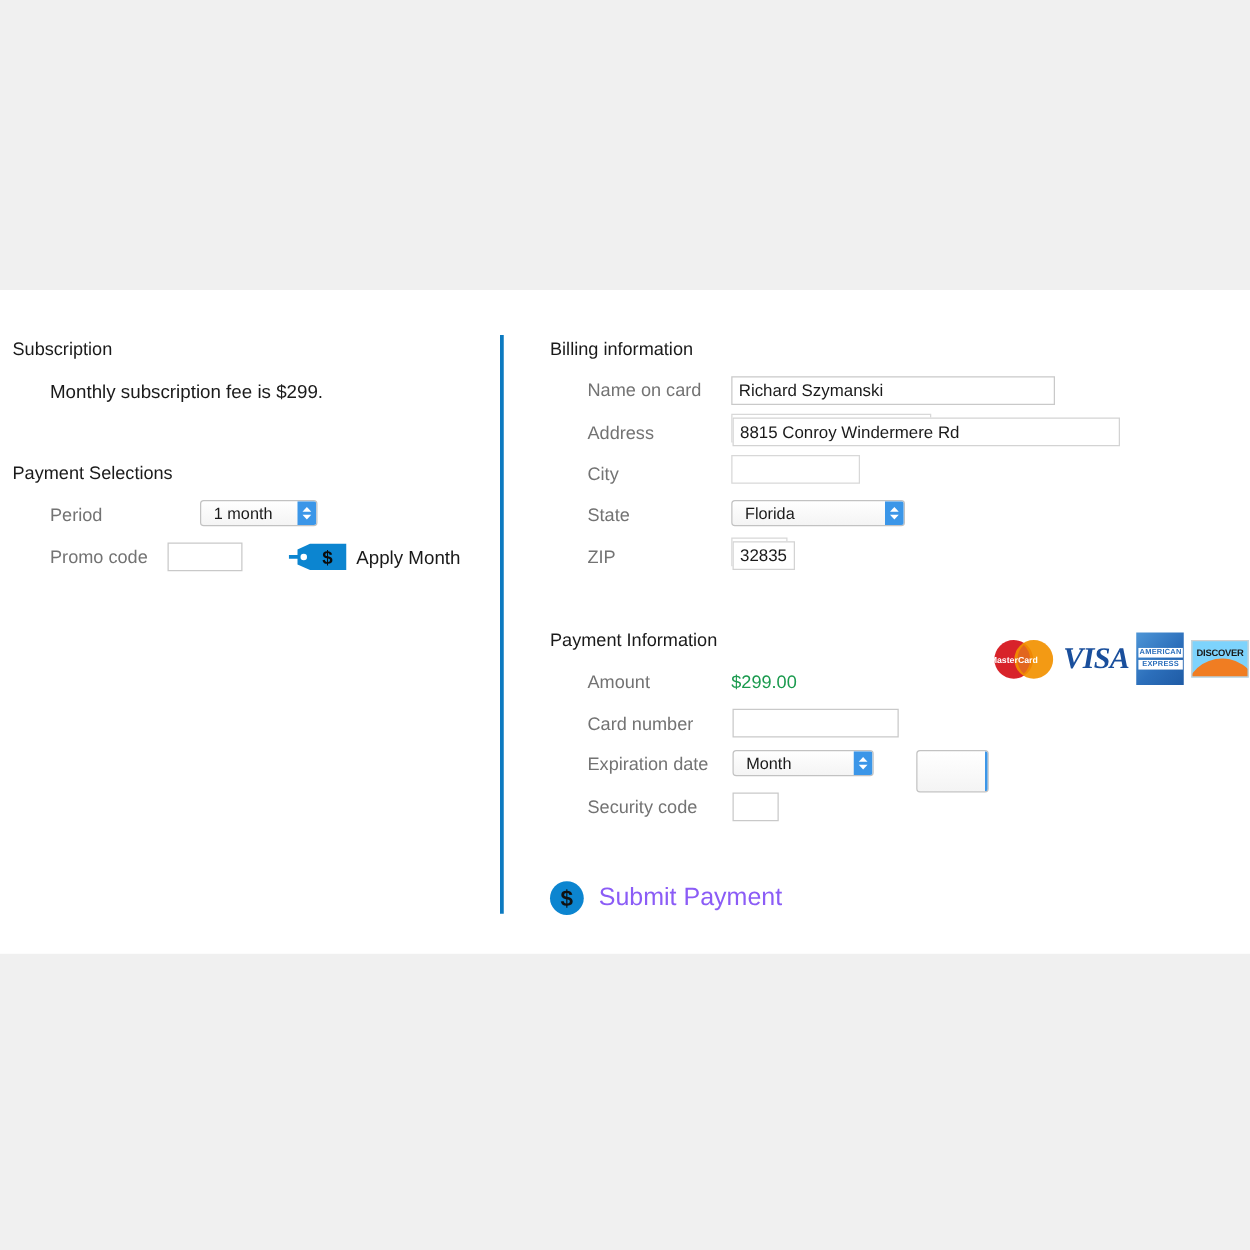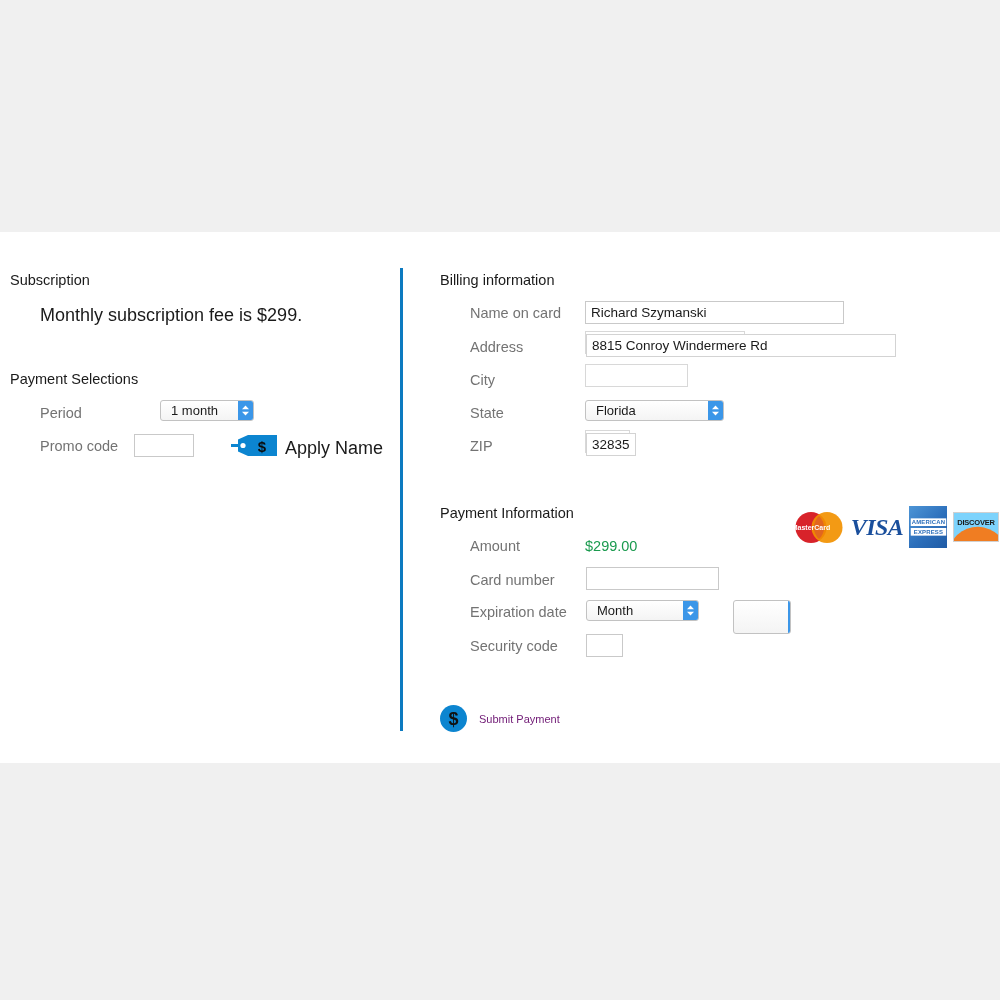--- a/index.html
+++ b/index.html
@@ -32,21 +32,21 @@
     font-size: 14.5px; color: #1a1a1a;
     white-space: nowrap;
   }
   .fld-label {
     position: absolute;
     font-size: 14.5px; color: #737373;
     white-space: nowrap;
   }
   .body-text {
     position: absolute;
-    font-size: 18px; color: #1a1a1a;
+    font-size: 15px; color: #1a1a1a;
     white-space: nowrap;
   }
   .amount-val {
     position: absolute;
     font-size: 14.5px; color: #1a9a4e;
     white-space: nowrap;
   }
 
   
   .tinput {
@@ -97,21 +97,21 @@
   }
   .selbtn svg { display: block; }
 
   
   #tag-icon { position: absolute; left: 231px; top: 434px; width: 47px; height: 23px; }
 
   
   #submit-row { position: absolute; left: 440px; top: 705px; display: flex; align-items: center; gap: 12px; cursor: pointer; }
   #submit-circle { width: 27px; height: 27px; border-radius: 50%; background: #0c85d0; display: flex; align-items: center; justify-content: center; }
   #submit-circle span { color: #111; font-size: 18px; font-weight: bold; font-family: "Liberation Sans", sans-serif; line-height: 1; }
-  #submit-label { font-size: 11px; color: #701a75; white-space: nowrap; }
+  #submit-label { font-size: 20px; color: #8b5cf6; white-space: nowrap; }
 
   
   #logos { position: absolute; left: 793px; top: 506px; display: flex; align-items: center; gap: 6px; }
   .logo { position: relative; }
 
   .mc { width: 52px; height: 33px; }
   .visa { width: 52px; height: 28px; display: flex; align-items: center; justify-content: center; }
   .visa-text { font-family: "Liberation Serif", serif; font-style: italic; font-weight: bold; font-size: 24px; color: #1a4f9c; letter-spacing: -0.5px; }
   .amex { width: 38px; height: 42px; background: linear-gradient(135deg,#4d95d6,#2c6fbb 55%,#1f5ba5); display: flex; align-items: center; justify-content: center; }
   .amex-inner { transform: scale(0.96); }
@@ -154,21 +154,21 @@
   <input class="tinput" style="left: 134px; top: 434px; width: 60px; height: 23px;" placeholder="">
 
   <svg id="tag-icon" viewBox="0 0 47 23">
     <rect x="17" y="1" width="29" height="21" fill="#0c85d0"></rect>
     <path d="M17 1 L17 22 L7 17.5 L7 5.5 Z" fill="#0c85d0"></path>
     <path d="M0 11.5 L8 11.5" stroke="#0c85d0" stroke-width="3"></path>
     <circle cx="12" cy="11.5" r="2.6" fill="#ffffff"></circle>
     <text x="31" y="17.5" font-family="Liberation Sans, sans-serif" font-size="15" font-weight="bold" fill="#0b0b0b" text-anchor="middle">$</text>
   </svg>
 
-  <div class="body-text" style="left:285px; top:438px;">Apply Name</div>
+  <div class="body-text" style="left:285px; top:438px;">Apply Month</div>
 
   <div class="sec-title" style="left:440px; top:272px;">Billing information</div>
 
   <div class="fld-label" style="left:470px; top:305px;">Name on card</div>
   <input class="tinput" style="left: 585px; top: 301px; width: 259px; height: 23px;" value="Richard Szymanski">
 
   <div class="fld-label" style="left:470px; top:339px;">Address</div>
   <div class="ghostbox" style="left:585px; top:331px; width:160px; height:23px;"></div>
   <input class="tinput" style="left: 586px; top: 334px; width: 310px; height: 23px; border-color: rgb(211, 211, 211);" value="8815 Conroy Windermere Rd">
 

